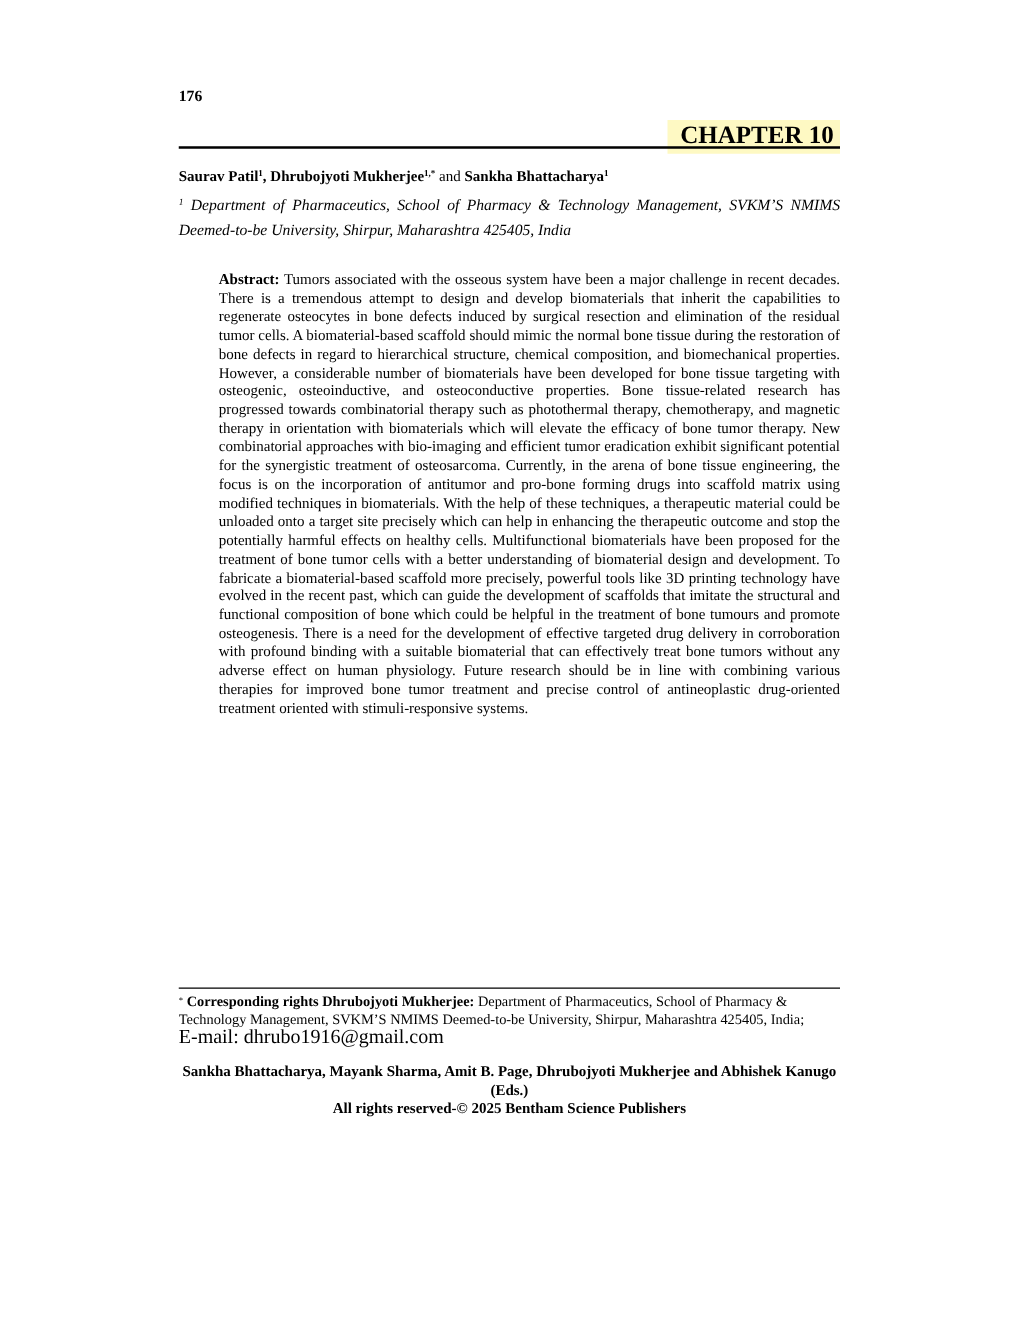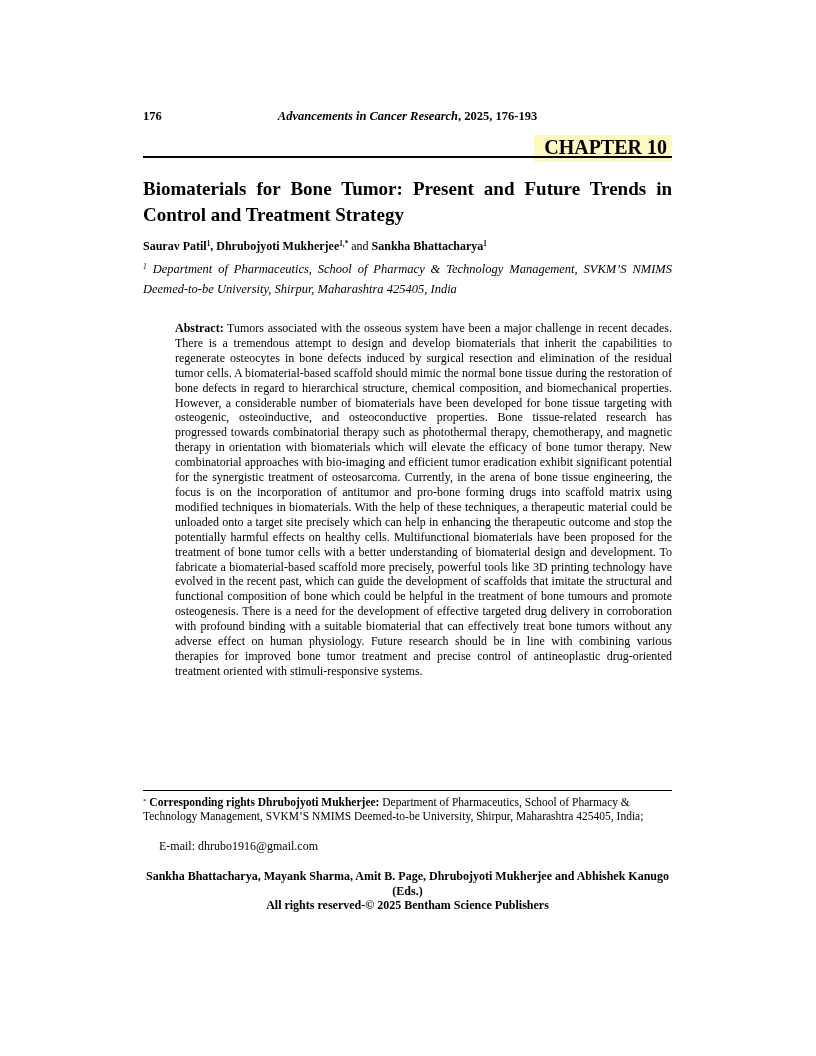--- a/index.html
+++ b/index.html
@@ -12,21 +12,21 @@
     font-family: "Liberation Serif", "DejaVu Serif", serif;
     overflow: hidden;
   }
   .content {
     position: absolute;
     left: 143px;
     top: 0;
     width: 529px;
   }
   .running-head {
-    margin-top: 109px;
+    margin-top: 70px;
     position: relative;
     height: 16px;
     font-size: 12.5px;
     font-weight: bold;
     text-align: center;
   }
   .page-number { position: absolute; left: 0; top: 0; }
   .journal-italic { font-style: italic; }
 
   .chapter-row {
@@ -93,46 +93,44 @@
     width: 529px;
   }
   .footnote-rule { border-top: 1px solid #000; height: 0; }
   .footnote-text {
     margin: 4px 0 0 0;
     font-size: 11.5px;
     line-height: 14px;
     text-align: left;
   }
   .footnote-lead { font-weight: bold; }
-  .footnote-email { margin: 16px; font-size: 12px; line-height: 14px; }
+  .footnote-email { margin: 0; font-size: 16px; line-height: 14px; }
   .imprint {
     margin-top: 13px;
     text-align: center;
     font-weight: bold;
     font-size: 12px;
     line-height: 14.5px;
   }
 </style>
 </head>
 <body>
 
 <div class="page">
   <div class="content">
 
     <div class="running-head">
       <span class="page-number">176</span>
-      <span class="journal"><span class="journal-italic">Advancements in Cancer Research</span><span>, 2025, 176-193</span></span>
     </div>
 
     <div class="chapter-row">
       <span class="chapter-badge">CHAPTER 10</span>
       <div class="rule"></div>
     </div>
 
-    <h1 class="title">Biomaterials for Bone Tumor: Present and Future Trends in Control and Treatment Strategy</h1>
 
     <div class="authors"><span>Saurav Patil</span><sup>1</sup><span>, </span><span>Dhrubojyoti Mukherjee</span><sup>1,*</sup><span class="author-sep"> and </span><span>Sankha Bhattacharya</span><sup>1</sup></div>
 
     <div class="affiliation"><sup>1</sup><span> Department of Pharmaceutics, School of Pharmacy &amp; Technology Management, SVKM’S NMIMS Deemed-to-be University, Shirpur, Maharashtra 425405, India</span></div>
 
     <p class="abstract"><span class="abstract-label">Abstract:</span><span> Tumors associated with the osseous system have been a major challenge in recent decades. There is a tremendous attempt to design and develop biomaterials that inherit the capabilities to regenerate osteocytes in bone defects induced by surgical resection and elimination of the residual tumor cells. A biomaterial-based scaffold should mimic the normal bone tissue during the restoration of bone defects in regard to hierarchical structure, chemical composition, and biomechanical properties. However, a considerable number of biomaterials have been developed for bone tissue targeting with osteogenic, osteoinductive, and osteoconductive properties. Bone tissue-related research has progressed towards combinatorial therapy such as photothermal therapy, chemotherapy, and magnetic therapy in orientation with biomaterials which will elevate the efficacy of bone tumor therapy. New combinatorial approaches with bio-imaging and efficient tumor eradication exhibit significant potential for the synergistic treatment of osteosarcoma. Currently, in the arena of bone tissue engineering, the focus is on the incorporation of antitumor and pro-bone forming drugs into scaffold matrix using modified techniques in biomaterials. With the help of these techniques, a therapeutic material could be unloaded onto a target site precisely which can help in enhancing the therapeutic outcome and stop the potentially harmful effects on healthy cells. Multifunctional biomaterials have been proposed for the treatment of bone tumor cells with a better understanding of biomaterial design and development. To fabricate a biomaterial-based scaffold more precisely, powerful tools like 3D printing technology have evolved in the recent past, which can guide the development of scaffolds that imitate the structural and functional composition of bone which could be helpful in the treatment of bone tumours and promote osteogenesis. There is a need for the development of effective targeted drug delivery in corroboration with profound binding with a suitable biomaterial that can effectively treat bone tumors without any adverse effect on human physiology. Future research should be in line with combining various therapies for improved bone tumor treatment and precise control of antineoplastic drug-oriented treatment oriented with stimuli-responsive systems.</span></p>
 
   </div>
 
   <div class="footer">

